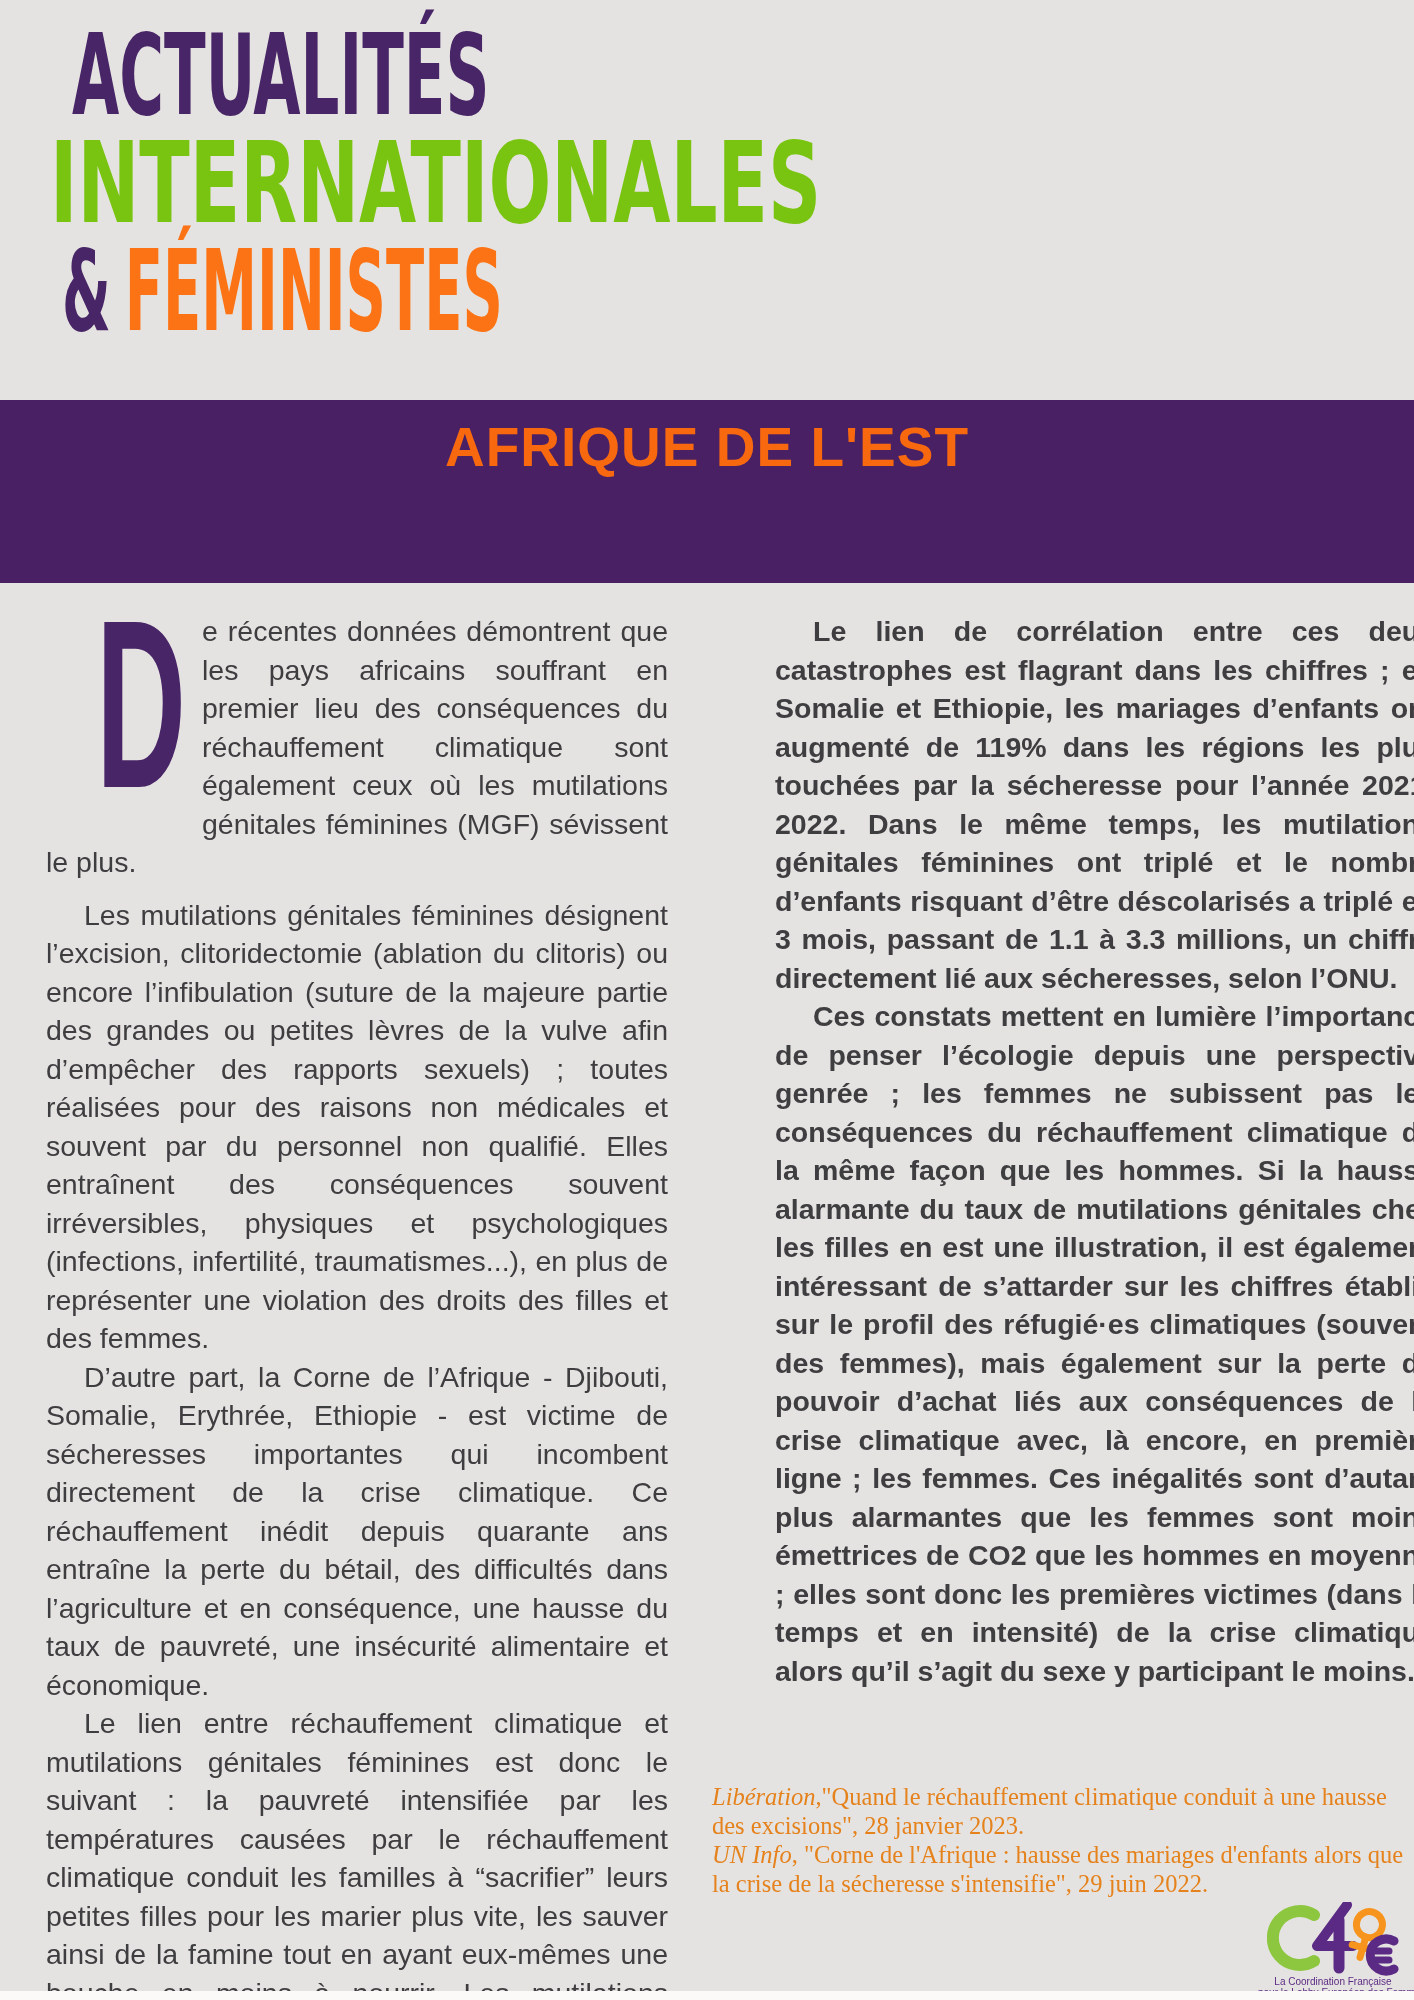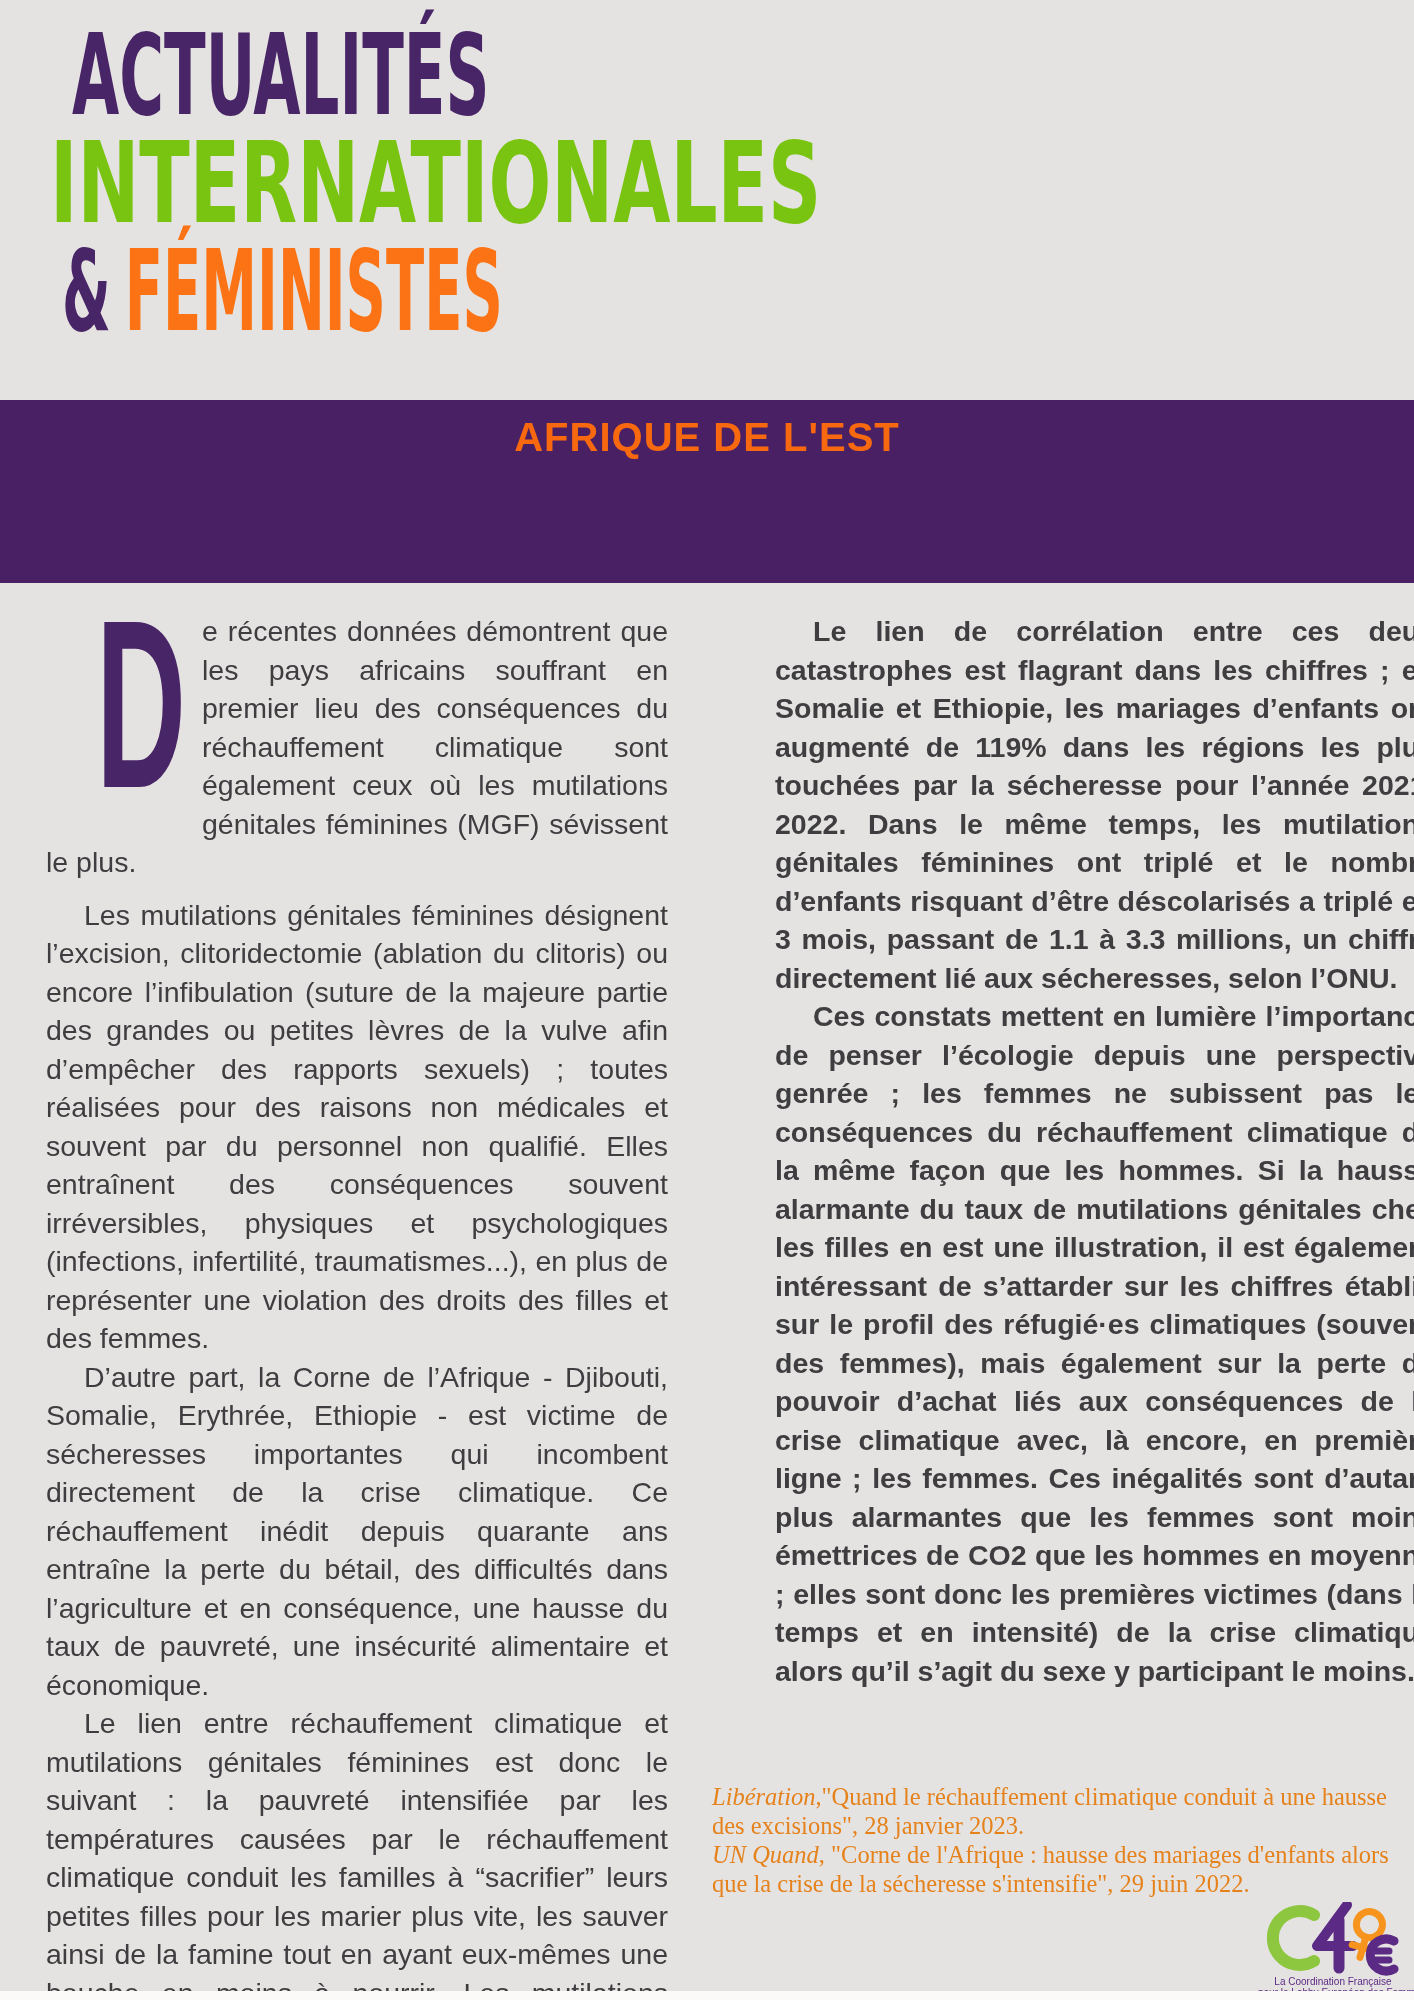--- a/index.html
+++ b/index.html
@@ -21,21 +21,21 @@
   .m-line2{color:#79c410;transform:scaleX(0.66);margin-left:-22px;}
   .m-line3{transform:scaleX(0.50);margin-left:-10px;}
   .m-amp{color:#482566;}
   .m-fem{color:#fb7314;margin-left:28px;}
   
   .banner{
     position:absolute;left:0;top:400px;width:1414px;height:183px;
     background:#4a2064;text-align:center;
   }
   .banner-region{
-    margin-top:15px;font-size:40px;font-weight:bold;letter-spacing:1px;
+    margin-top:15px;font-size:55px;font-weight:bold;letter-spacing:1px;
     color:#f8690f;
   }
   .banner-headline{
     width:1090px;margin:8px auto 0 auto;
     font-size:35px;line-height:50px;font-weight:400;color:#ffffff;
   }
   
   .col{position:absolute;top:612px;text-align:justify;
        font-size:28.5px;line-height:38.5px;color:#3e3d40;}
   .col-left{left:46px;width:622px;}
@@ -89,21 +89,21 @@
     <p class="indent">Le lien entre réchauffement climatique et mutilations génitales féminines est donc le suivant : la pauvreté intensifiée par les températures causées par le réchauffement climatique conduit les familles à “sacrifier” leurs petites filles pour les marier plus vite, les sauver ainsi de la famine tout en ayant eux-mêmes une bouche en moins à nourrir. Les mutilations génitales sont encore, dans cette partie du monde, un rite de passage largement pratiqué et souvent nécessaire afin de pouvoir “bien” se marier.</p>
   </div>
   <div class="col col-right">
     <p class="indent">Le lien de corrélation entre  ces deux catastrophes est flagrant dans les chiffres ; en Somalie et Ethiopie, les mariages d’enfants ont augmenté de 119% dans les régions les plus touchées par la sécheresse pour l’année 2021-2022. Dans le même temps, les mutilations génitales féminines ont triplé et le nombre d’enfants risquant d’être déscolarisés a triplé en 3 mois, passant de 1.1 à 3.3 millions, un chiffre directement lié aux sécheresses, selon l’ONU.</p>
     <p class="indent">Ces constats mettent en lumière l’importance de penser l’écologie depuis une perspective genrée ; les femmes ne subissent pas les conséquences du réchauffement climatique de la même façon que les hommes. Si la hausse alarmante du taux de mutilations génitales chez les filles en est une illustration, il est également intéressant de s’attarder sur les chiffres établis sur le profil des réfugié·es climatiques (souvent des femmes), mais également sur la perte de pouvoir d’achat liés aux conséquences de la crise climatique avec, là encore, en première ligne ; les femmes. Ces inégalités sont d’autant plus alarmantes que les femmes sont moins émettrices de CO2 que les hommes en moyenne ; elles sont donc les premières victimes (dans le temps et en intensité) de la crise climatique alors qu’il s’agit du sexe y participant le moins.</p>
   </div>
 </main>
 
 <aside class="sources">
   <div><i>Libération</i><span>,"Quand le réchauffement climatique conduit à une hausse des excisions", 28 janvier 2023.</span></div>
-  <div><i>UN Quand</i><span>, "Corne de l'Afrique : hausse des mariages d'enfants alors que la crise de la sécheresse s'intensifie", 29 juin 2022.</span></div>
+  <div><i>UN Info</i><span>, "Corne de l'Afrique : hausse des mariages d'enfants alors que la crise de la sécheresse s'intensifie", 29 juin 2022.</span></div>
 </aside>
 
 <div class="logo">
   <svg width="132" height="74" viewBox="0 0 132 74" aria-hidden="true">
 
     <path d="M47 13 A27 27 0 1 0 47 59" fill="none" stroke="#8dc63f" stroke-width="12" stroke-linecap="round"></path>
 
     <path d="M80 3 L50 44 L86 44" fill="none" stroke="#5b2a84" stroke-width="10" stroke-linecap="round" stroke-linejoin="round"></path>
     <path d="M72 18 L72 66" fill="none" stroke="#5b2a84" stroke-width="11" stroke-linecap="round"></path>
 

